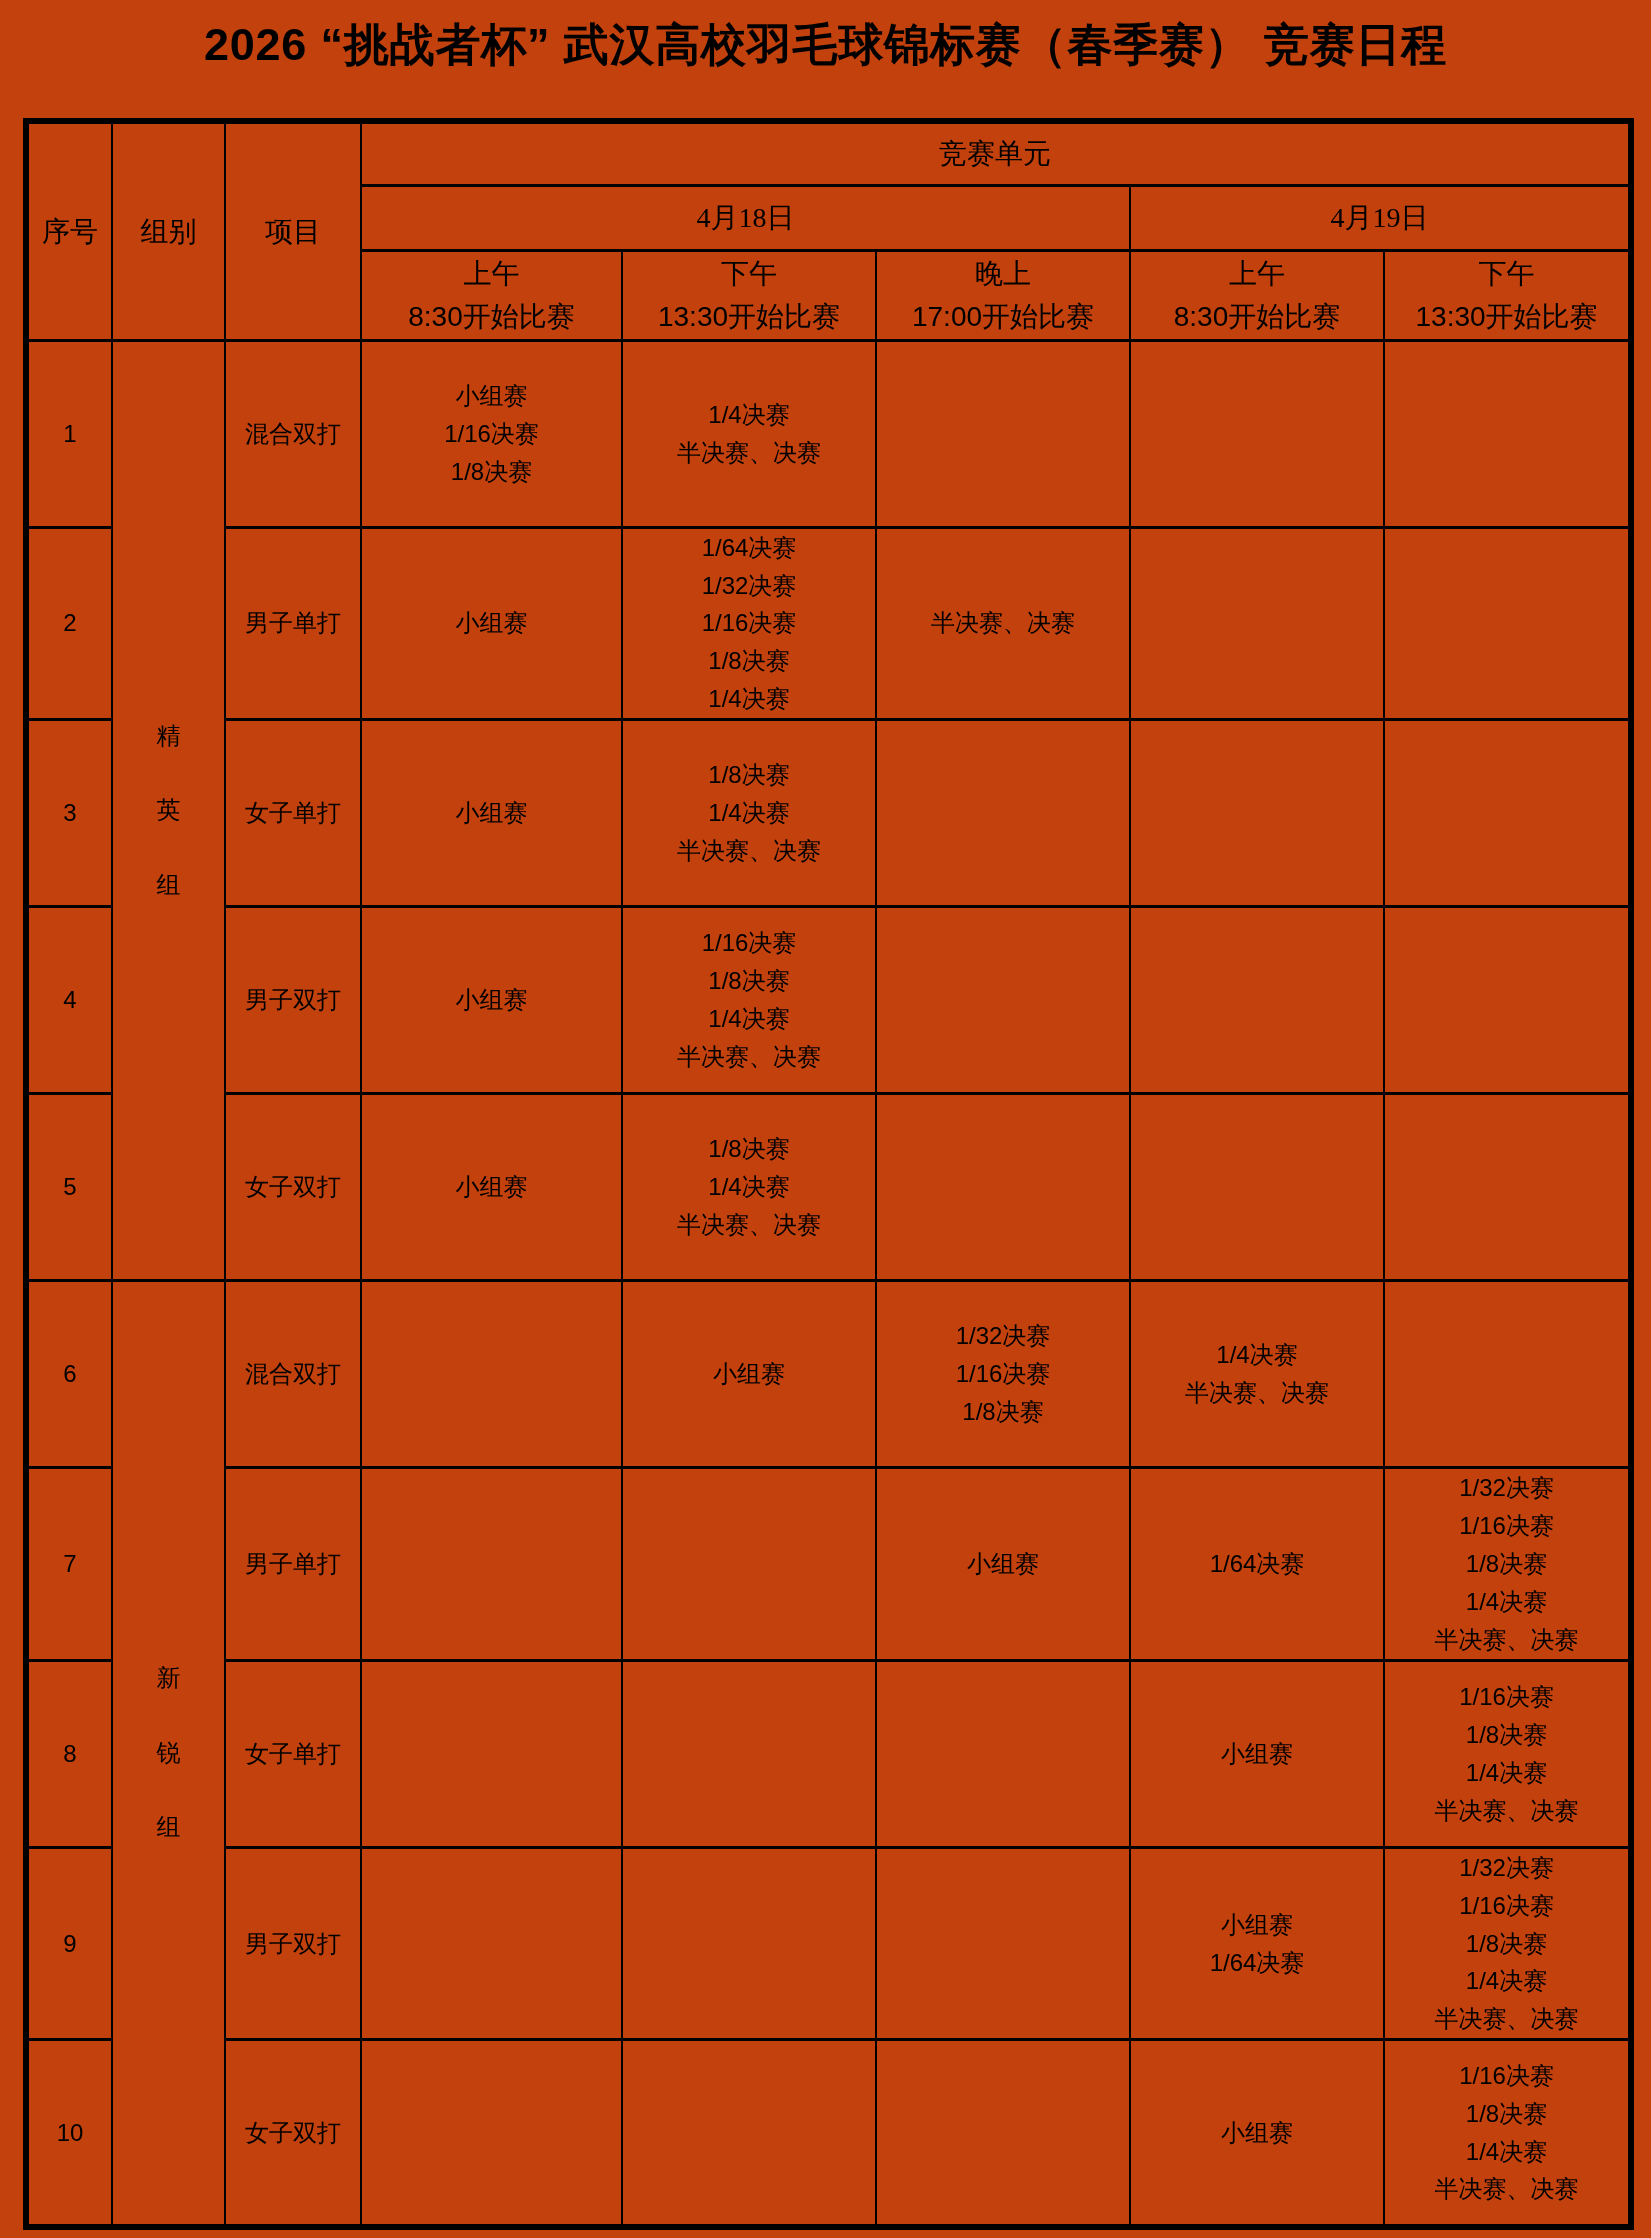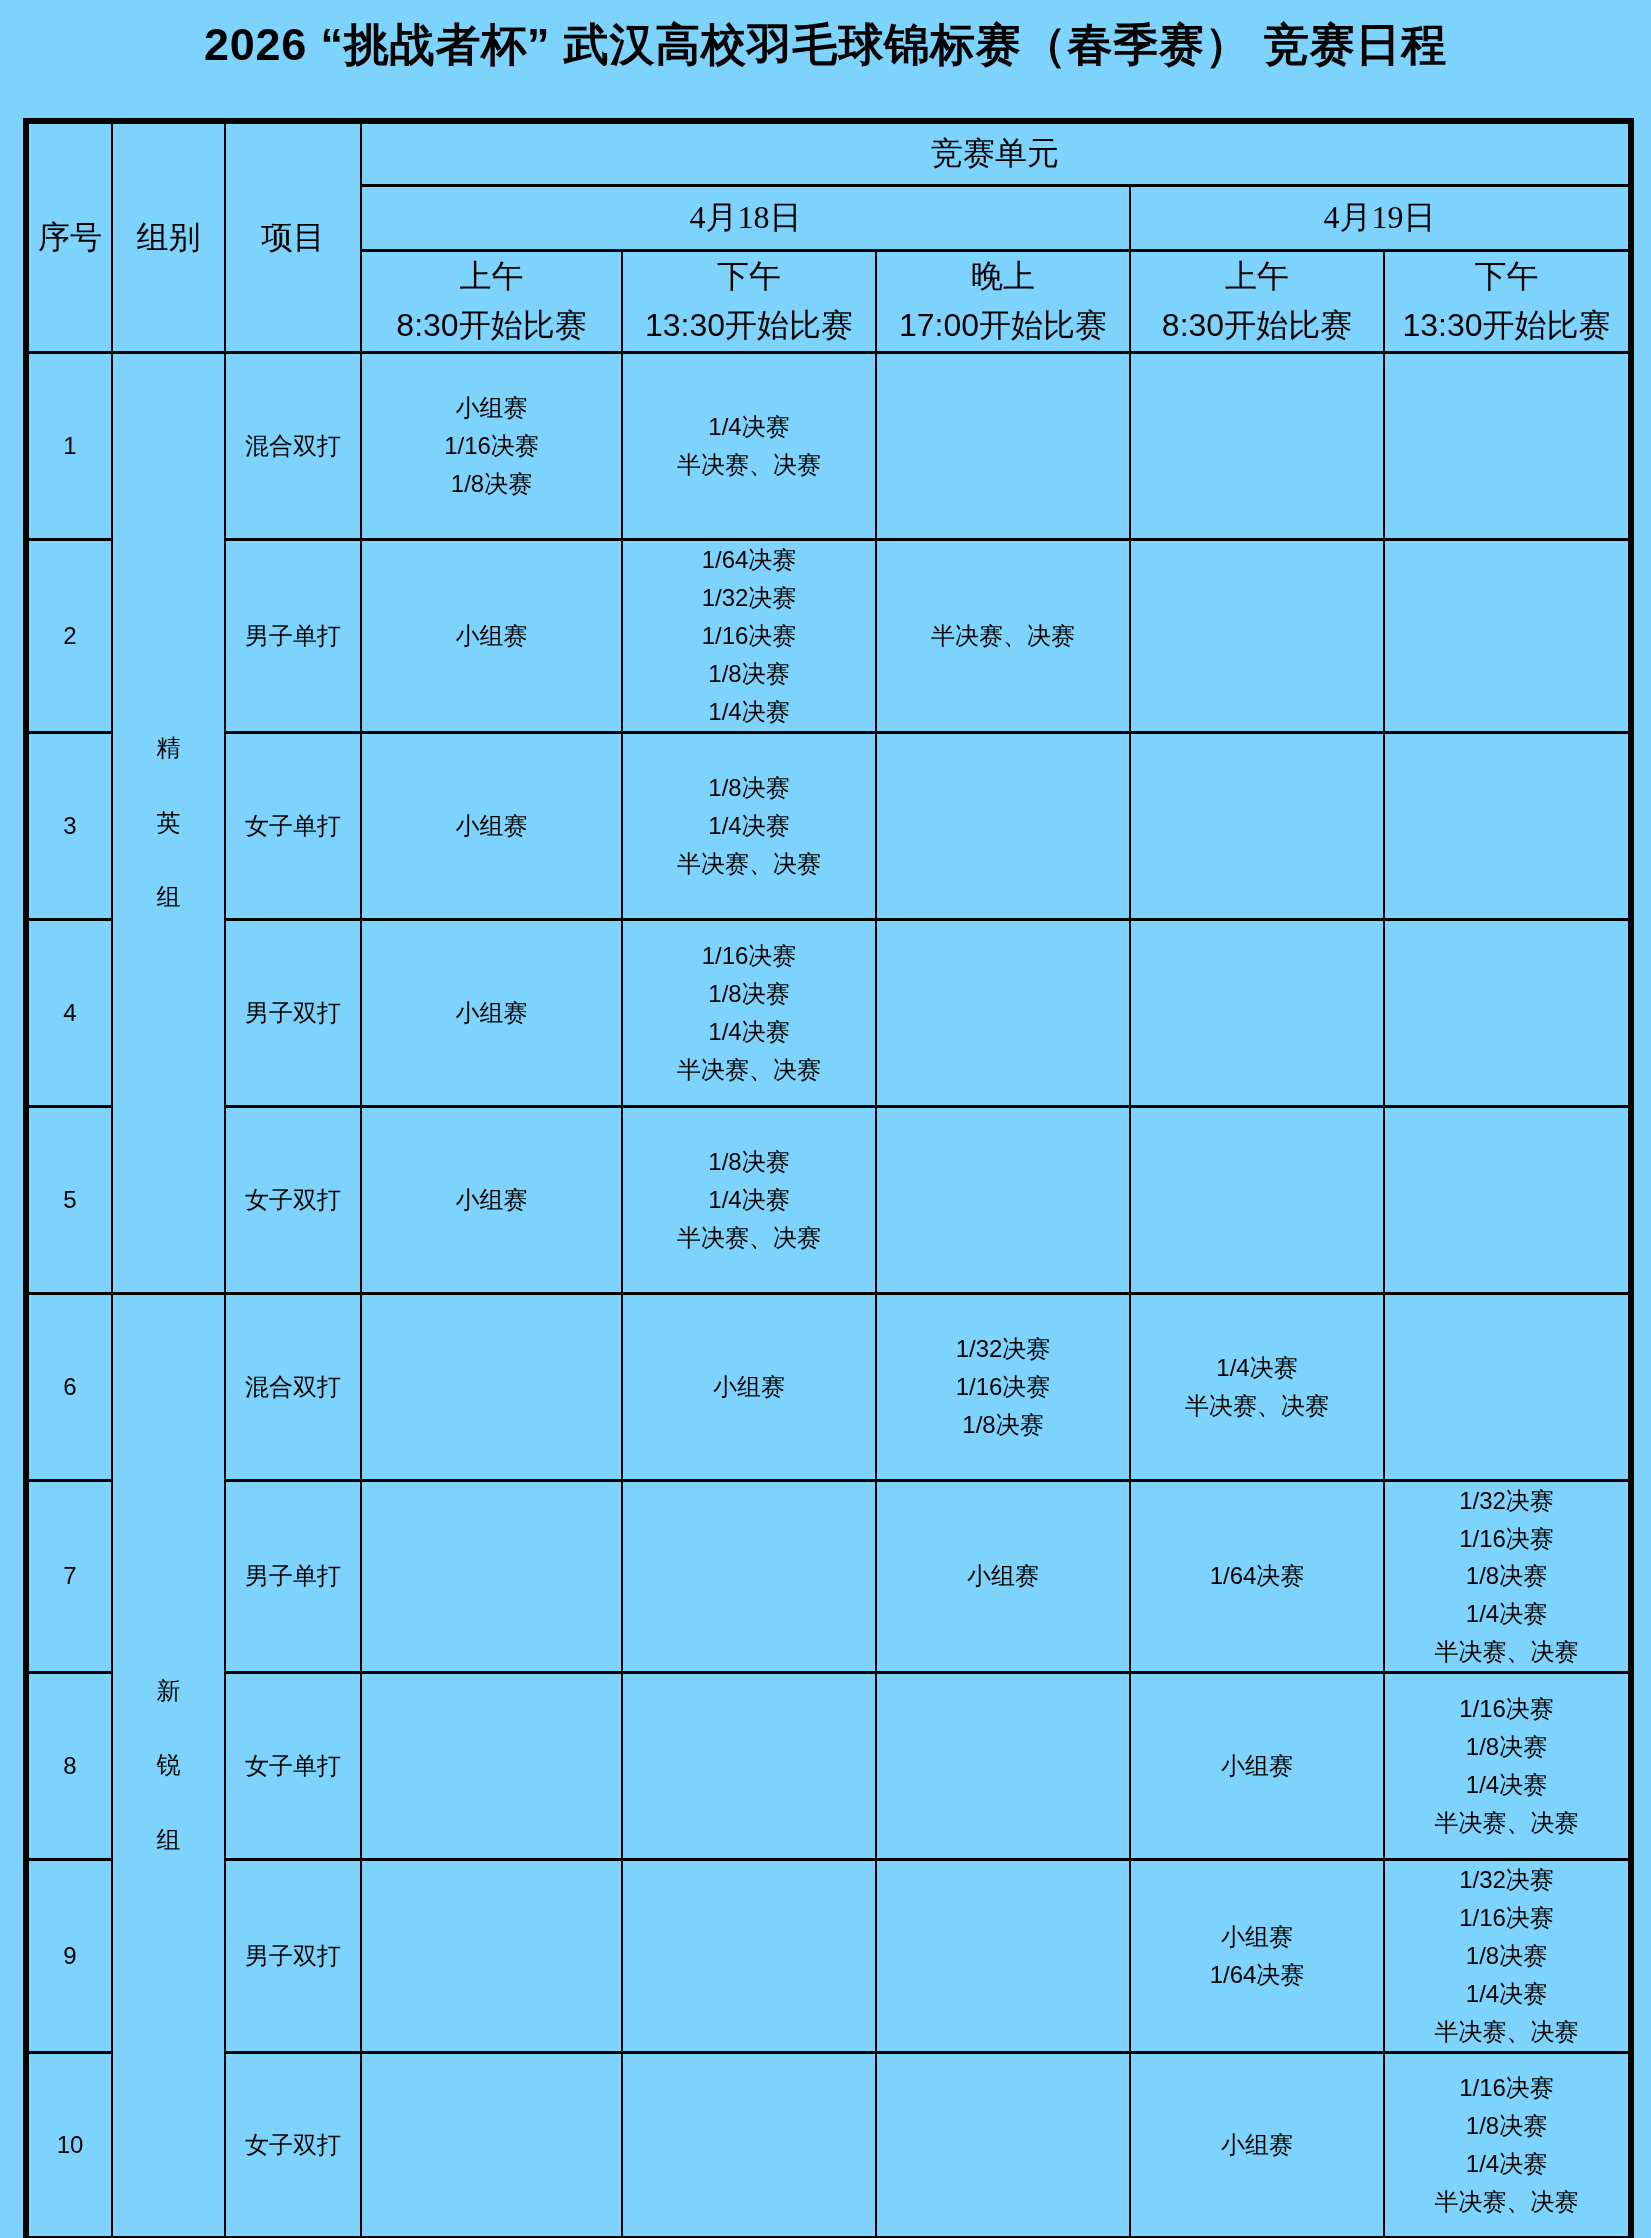--- a/index.html
+++ b/index.html
@@ -5,21 +5,21 @@
   html, body {
     margin: 0;
     padding: 0;
     background: #ffffff;
     color: #000000;
     font-family: "Liberation Sans", "DejaVu Sans", sans-serif;
   }
   .page {
     width: 1651px;
     height: 2239px;
-    background: #7dd3fc;
+    background: #c2410c;
     overflow: hidden;
     box-sizing: border-box;
   }
   .page-title {
     font-size: 45px;
     font-weight: bold;
     text-align: center;
     margin: 15.4px 0 0 0;
     line-height: 60px;
     letter-spacing: 0.8px;
@@ -34,21 +34,21 @@
   }
   th, td {
     border: 2.3px solid #000;
     text-align: center;
     vertical-align: middle;
     padding: 0;
     font-weight: normal;
     overflow: hidden;
   }
   thead th {
-    font-size: 32px;
+    font-size: 28px;
     line-height: 1.55;
   }
   thead tr.hr1 { height: 64px; }
   thead tr.hr2 { height: 65px; font-family: Liberation Serif, serif; }
   thead tr.hr3 { height: 86px; }
   thead tr.hr1 th { border-bottom-width: 3.1px; }
   thead tr.hr2 th { border-bottom-width: 3.1px; }
   thead tr.hr3 th { border-bottom-width: 3.9px; text-align: center; }
   tbody tr { height: 187px; }
   tbody td {

